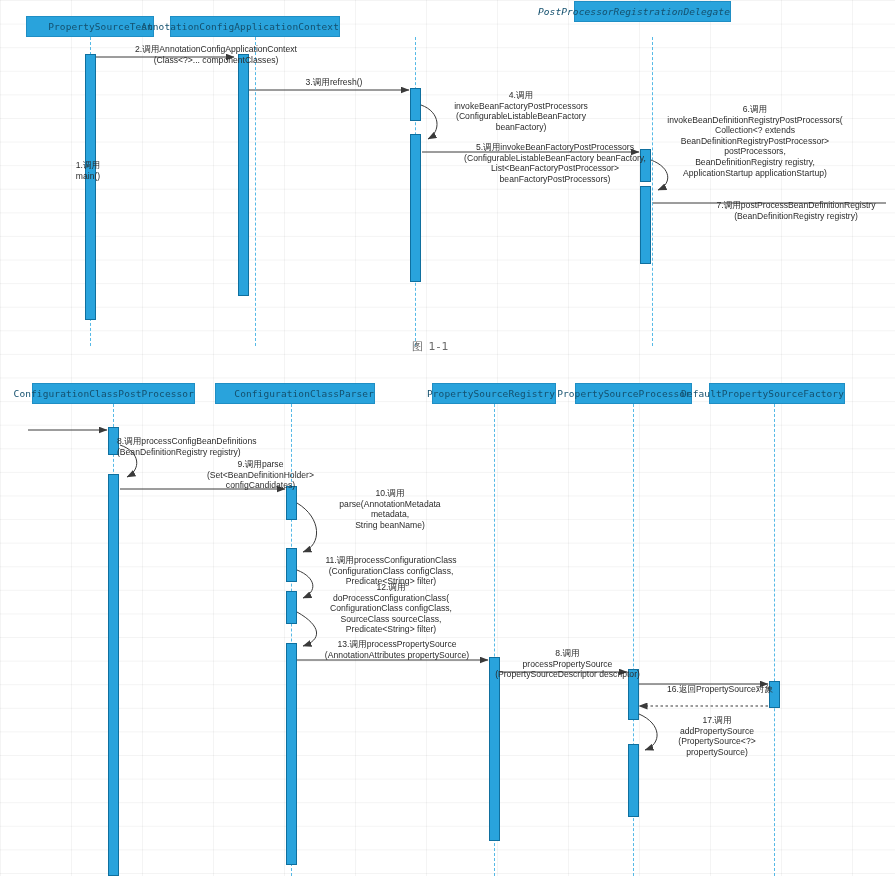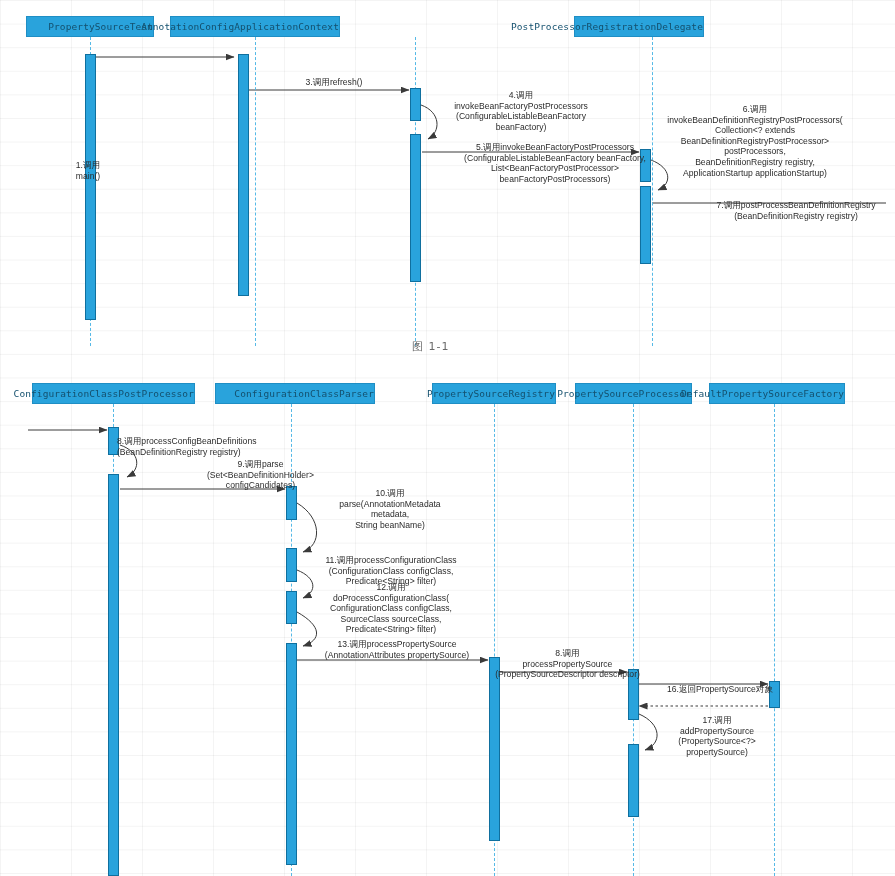--- a/index.html
+++ b/index.html
@@ -130,33 +130,35 @@
   <div class="lifeline" style="left:255px;top:37px;height:309px;"></div>
   <div class="lifeline" style="left:415px;top:37px;height:309px;"></div>
   <div class="lifeline" style="left:652px;top:37px;height:309px;"></div>
 
   <div class="lifeline-head" style="left:26px;top:16px;width:128px;height:21px;">
     <span>PropertySourceTest</span>
   </div>
   <div class="lifeline-head" style="left:170px;top:16px;width:170px;height:21px;">
     <span>AnnotationConfigApplicationContext</span>
   </div>
-  <div class="lifeline-head" style="left:574px;top:16px;width:130px;height:21px;">
+  <div class="lifeline-head" style="left:574px;top:1px;width:157px;height:21px;font-style:italic;">
     <span>PostProcessorRegistrationDelegate</span>
   </div>
 
   <div class="activation" style="left:85px;top:54px;width:11px;height:266px;"></div>
   <div class="activation" style="left:238px;top:54px;width:11px;height:242px;"></div>
   <div class="activation" style="left:410px;top:88px;width:11px;height:33px;"></div>
   <div class="activation" style="left:410px;top:134px;width:11px;height:148px;"></div>
   <div class="activation" style="left:640px;top:149px;width:11px;height:33px;"></div>
   <div class="activation" style="left:640px;top:186px;width:11px;height:78px;"></div>
 
   <div class="msg" style="left:58px;top:160px;width:60px;">1.调用
 main()</div>
+  <div class="msg" style="left:88px;top:44px;width:256px;">2.调用AnnotationConfigApplicationContext
+(Class&lt;?&gt;... componentClasses)</div>
   <div class="msg" style="left:260px;top:77px;width:148px;">3.调用refresh()</div>
   <div class="msg" style="left:418px;top:90px;width:206px;">4.调用
 invokeBeanFactoryPostProcessors
 (ConfigurableListableBeanFactory
 beanFactory)</div>
   <div class="msg" style="left:424px;top:142px;width:262px;">5.调用invokeBeanFactoryPostProcessors
 (ConfigurableListableBeanFactory beanFactory,
 List&lt;BeanFactoryPostProcessor&gt;
 beanFactoryPostProcessors)</div>
   <div class="msg" style="left:615px;top:104px;width:280px;">6.调用

